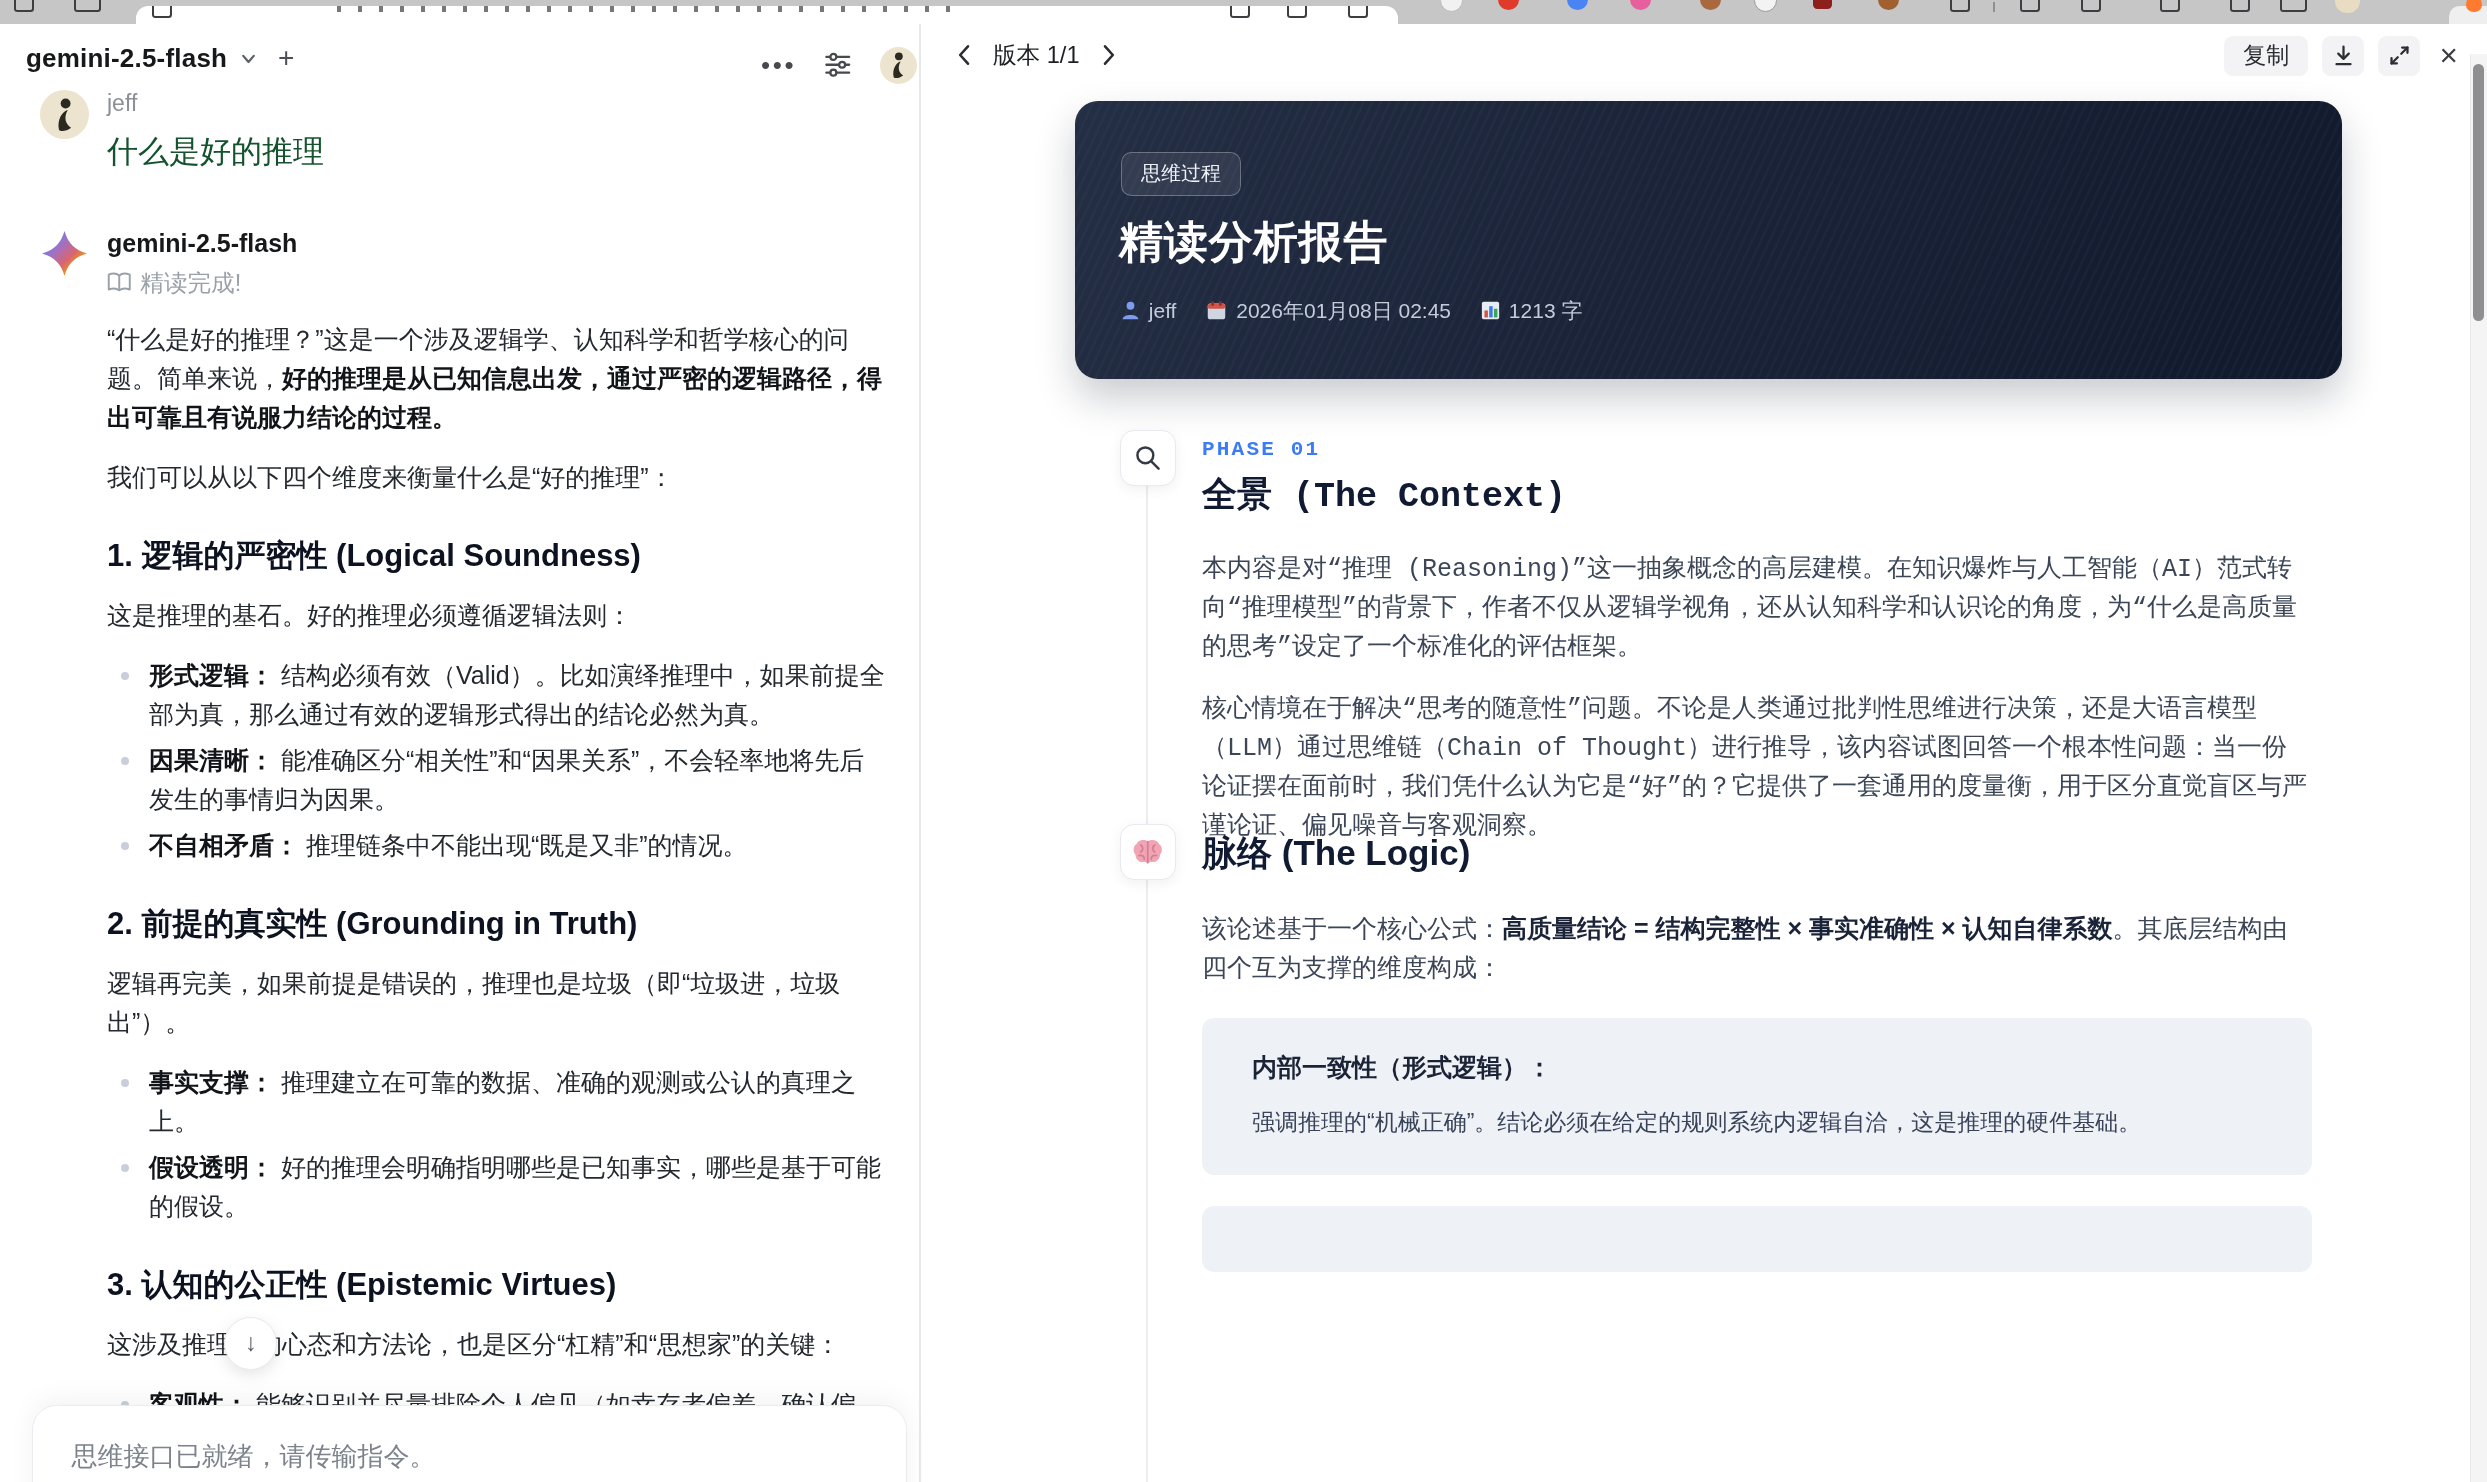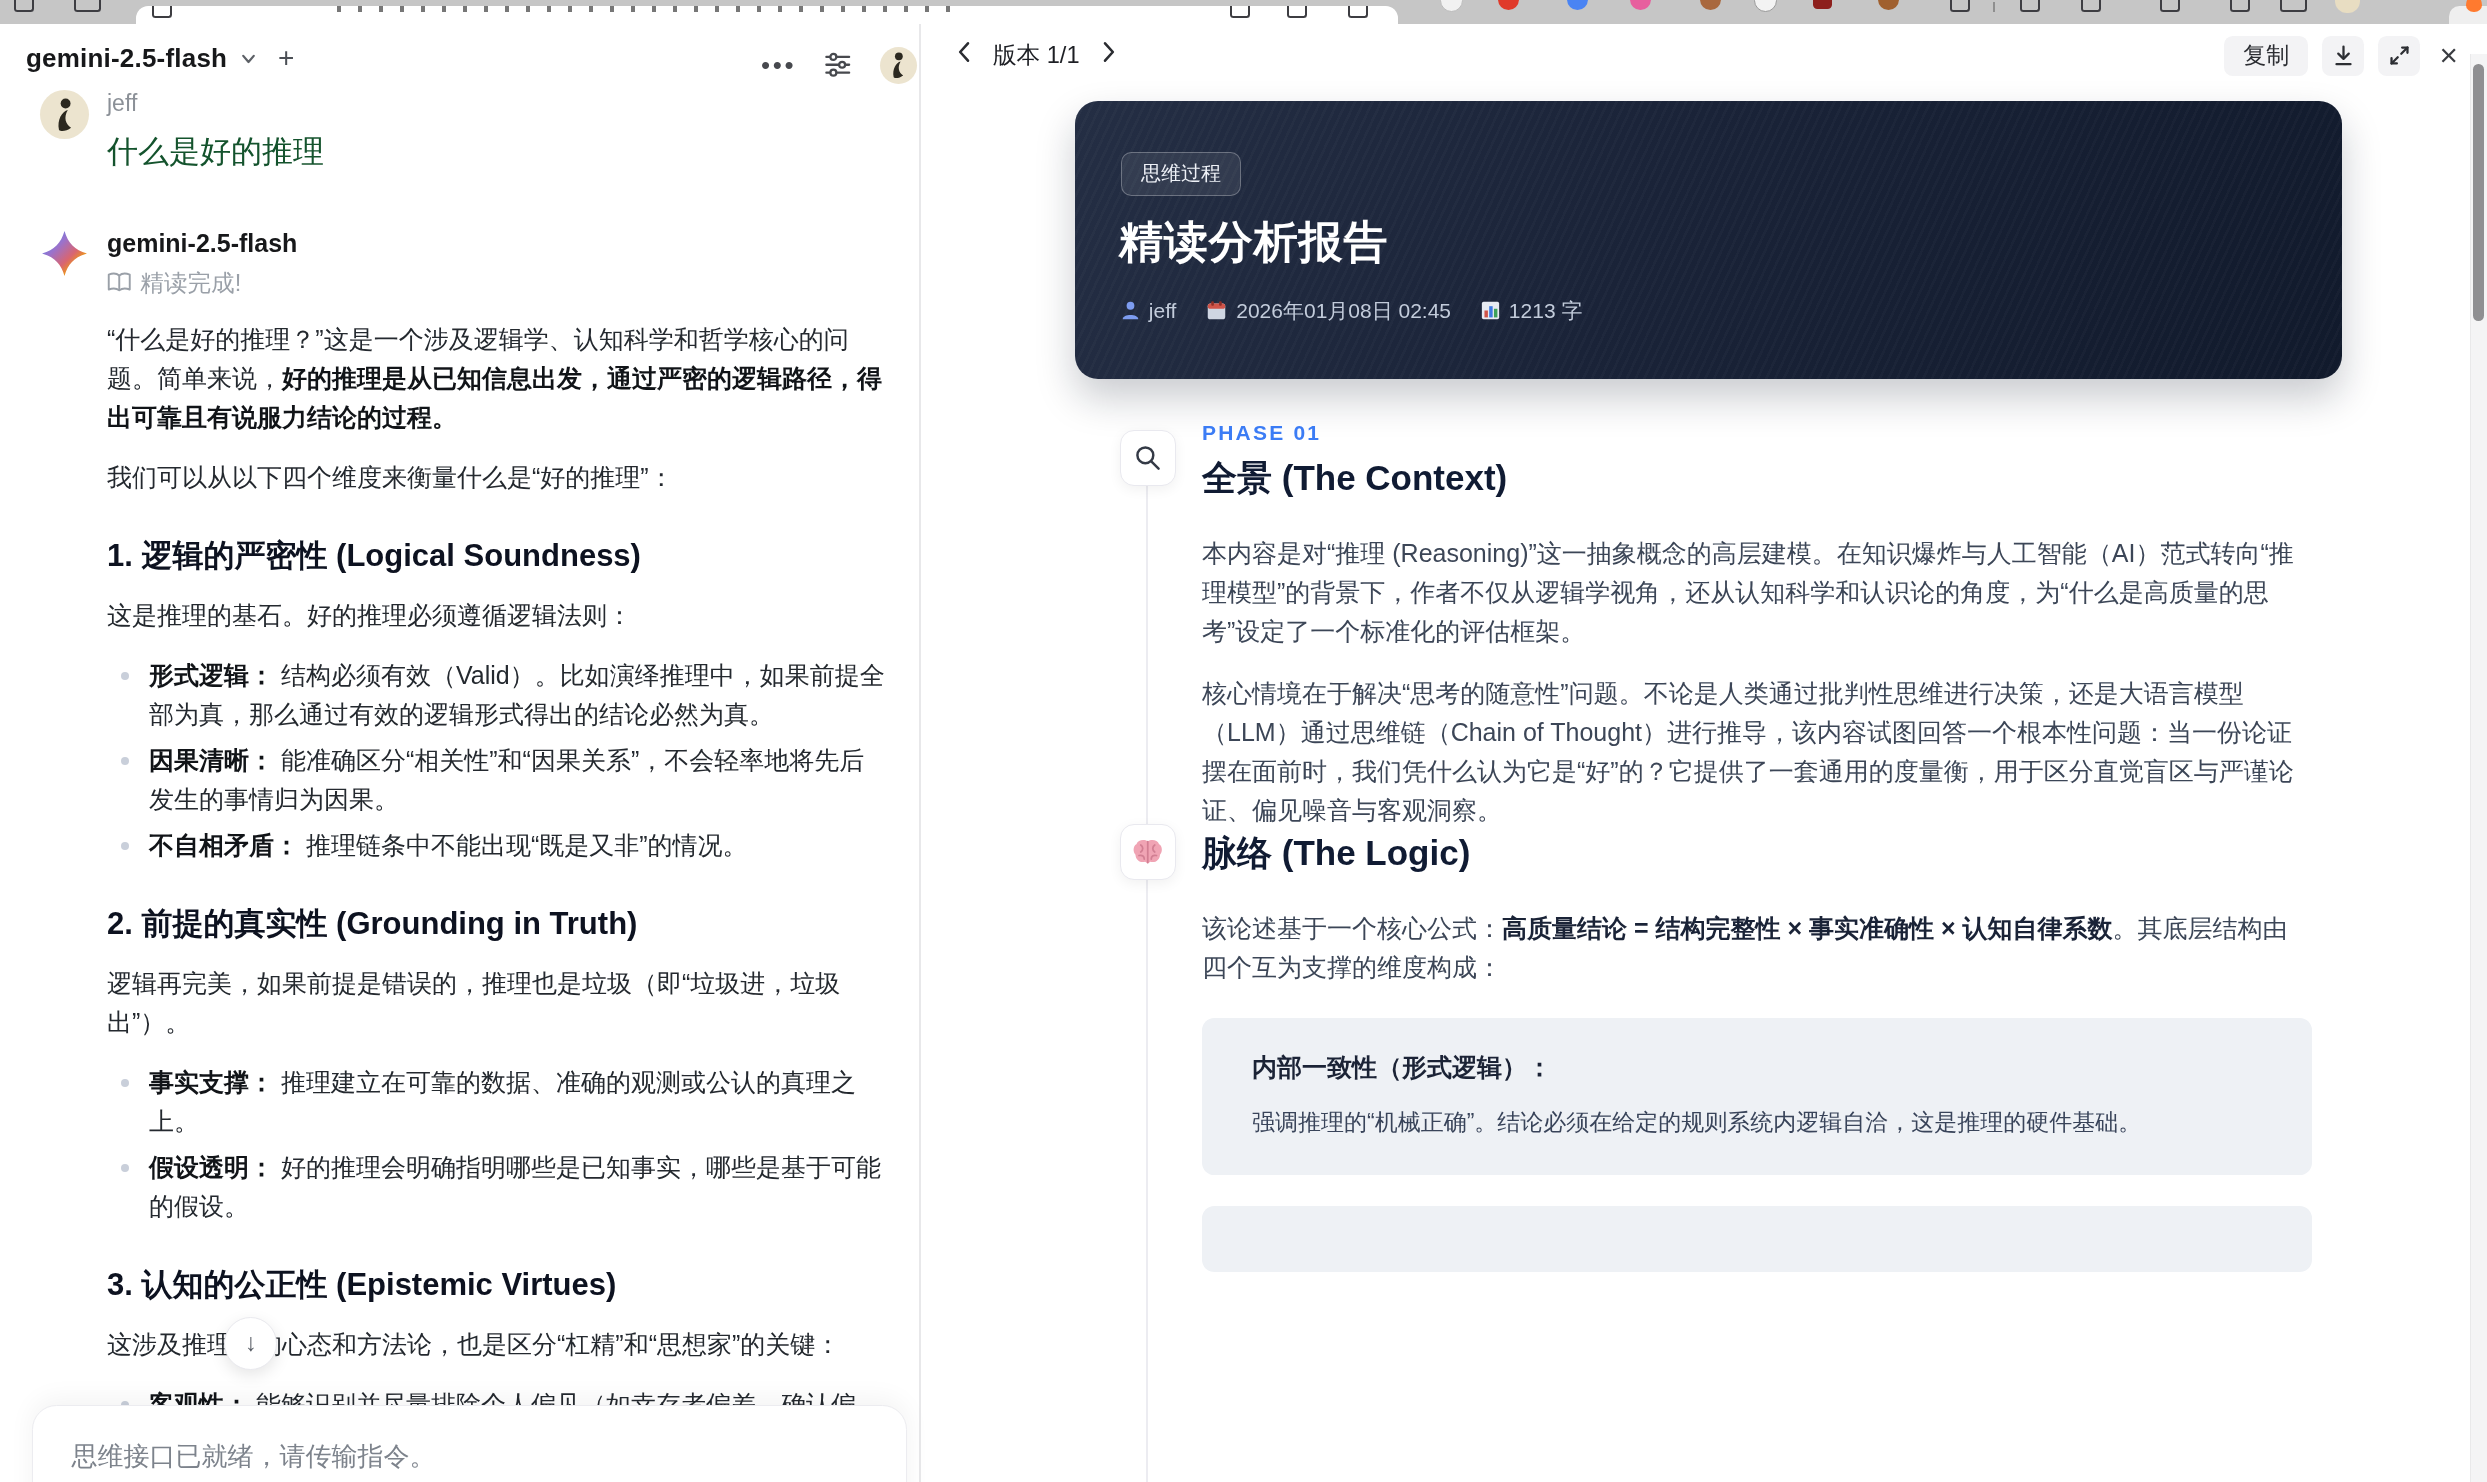--- a/index.html
+++ b/index.html
@@ -50,21 +50,21 @@
        font-size:24.5px;color:#565b63;z-index:6;}
   .composer{position:absolute;left:31.5px;top:1381px;width:873px;height:131px;background:#fff;border:1.8px solid #ececf0;
        border-radius:24.5px;box-shadow:0 -5.3px 26px rgba(0,0,0,.05);z-index:5;}
   .composer-ph{position:absolute;left:39px;top:33px;font-size:26px;color:#7d838c;}
 
   .vdivider{position:absolute;left:919px;top:23.6px;width:1.8px;height:1459px;background:#e8e8ea;}
 
   
   .preview-panel{position:absolute;left:921px;top:23.6px;width:1567px;height:1459px;background:#fff;}
   .pv-topbar{position:absolute;left:0;top:0;width:100%;height:63px;}
-  .pv-nav{position:absolute;left:31.5px;top:15.8px;display:flex;gap:17.5px;font-size:23.6px;color:#1d1f24;}
+  .pv-nav{position:absolute;left:31.5px;top:15.8px;display:flex;align-items:center;gap:17.5px;font-size:23.6px;color:#1d1f24;}
   .pv-chev{color:#2a2c31;display:flex;}
   .pv-actions{position:absolute;right:30px;top:12.3px;display:flex;align-items:center;gap:14px;}
   .pill{background:#f3f3f5;border-radius:8.8px;height:40px;display:flex;align-items:center;justify-content:center;color:#2c2e33;}
   .pill.copy{padding:0 19px;font-size:23px;}
   .pill.iconpill{width:42px;}
   .close-x{font-size:31.5px;color:#3a3c41;margin-left:5.3px;line-height:1;}
 
   .doc-card{position:absolute;left:154px;top:77px;width:1267px;height:278px;border-radius:23px;overflow:hidden;
       background:linear-gradient(118deg,#242e44 0%,#1a2338 45%,#111a2c 100%);
       box-shadow:0 19px 39px rgba(15,23,42,.22);}
@@ -77,21 +77,21 @@
       font-size:21px;color:#c3ccdb;}
   .meta-item{display:flex;align-items:center;gap:8.8px;}
 
   .phases{position:absolute;left:154px;top:392px;width:1271px;height:1067px;}
   .rail{position:absolute;left:71px;top:68px;width:1.8px;height:999px;background:#ececf1;}
   .phase-icon{position:absolute;left:45px;width:54px;height:54px;border-radius:14px;background:#fff;border:1.8px solid #e9e9ef;
       box-shadow:0 3.5px 12.3px rgba(0,0,0,.06);display:flex;align-items:center;justify-content:center;z-index:2;}
   .phase-icon.p1{top:14px;}
   .phase-icon.p2{top:408px;}
   .phase-body{position:absolute;left:127px;width:1110px;}
-  .phase-body.b1{top:5px;}
+  .phase-body.b1{top:22px;font-family:Liberation Mono, monospace;}
   .phase-body.b2{top:404px;}
   .phase-label{font-size:21px;font-weight:700;color:#3b7cf5;letter-spacing:2.2px;}
   .phase-h{font-size:35px;font-weight:700;color:#101b33;margin:10.5px 0 0;}
   .phase-p{font-size:25px;line-height:39px;color:#3c4657;margin:31.5px 0 0;}
   .phase-p b{color:#1a2337;}
   .infobox{margin-top:31.5px;background:#eef1f5;border-radius:12.3px;padding:33px 50px;box-sizing:border-box;}
   .infobox .bt{font-size:25px;font-weight:700;color:#1b2336;margin-bottom:17.5px;}
   .infobox .bx{font-size:23px;line-height:40px;color:#39445a;}
 
   .pv-scrollbar{position:absolute;right:0;top:30px;width:17.5px;height:1429px;background:#f4f4f5;border-left:1.8px solid #e9e9ea;}

